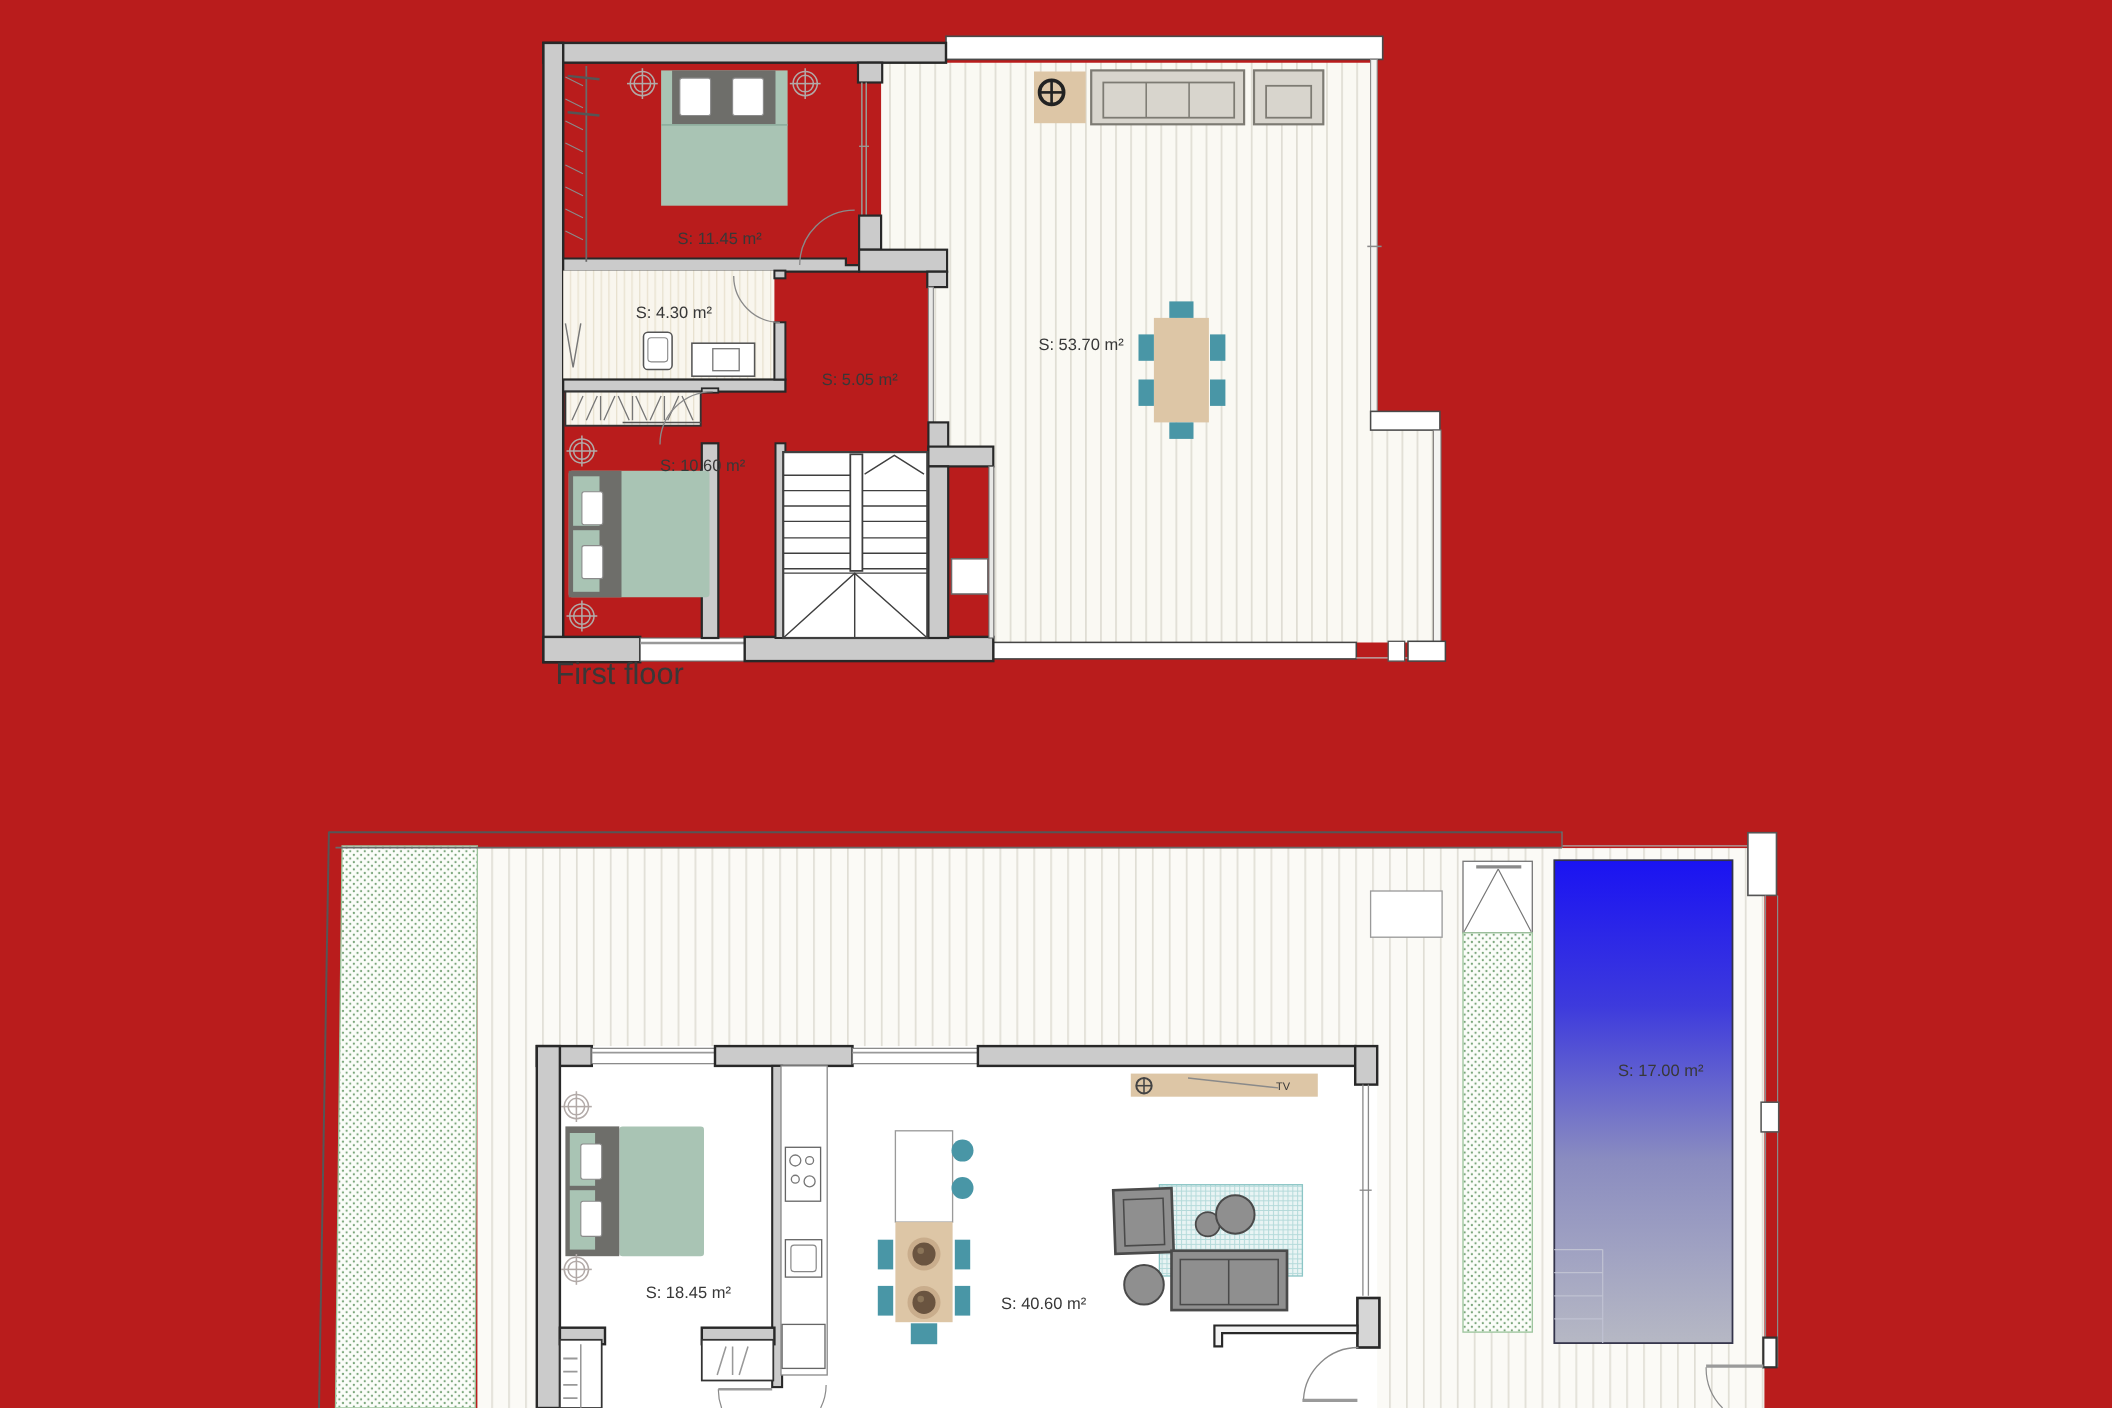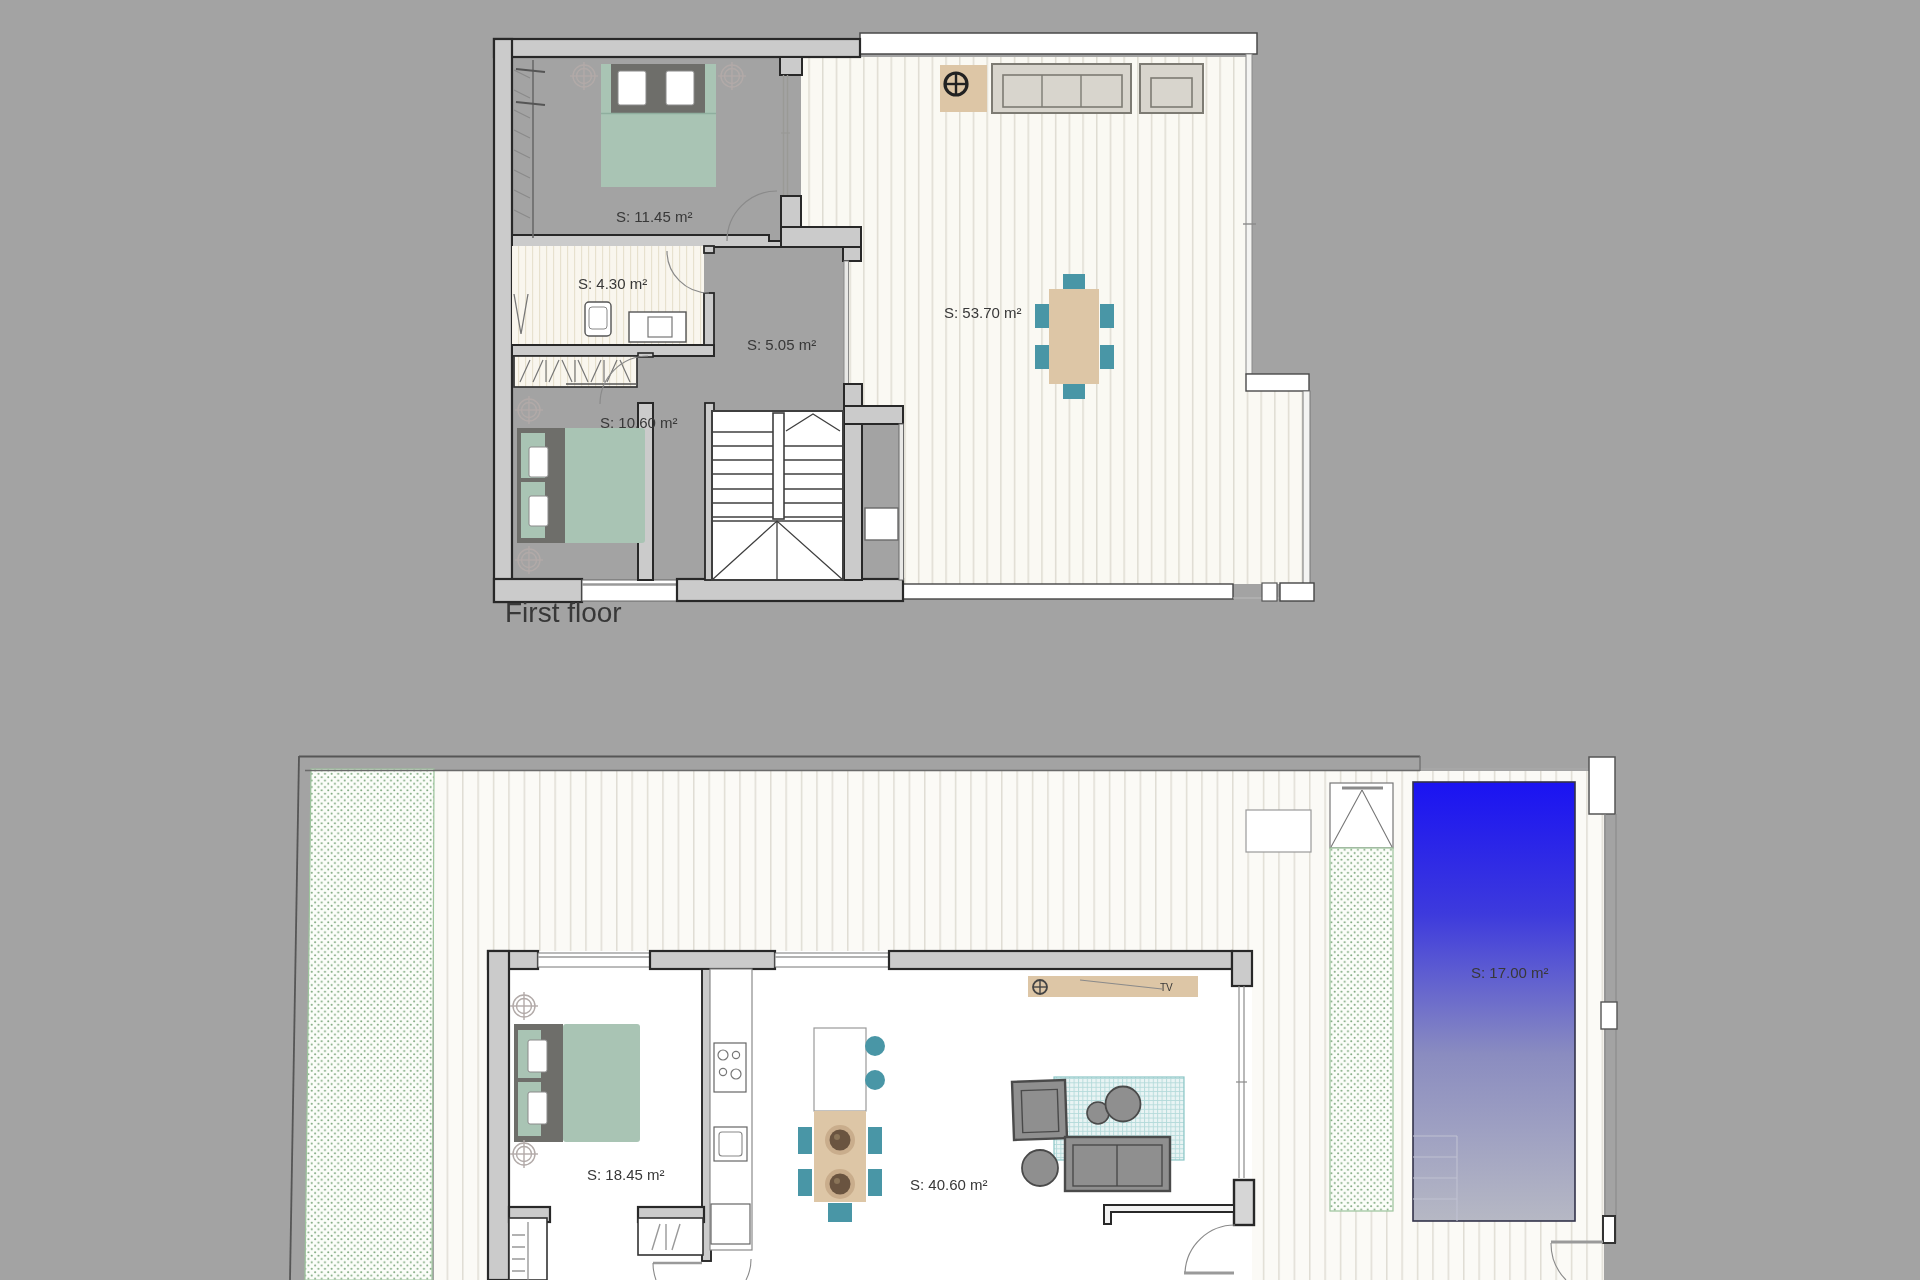--- a/index.html
+++ b/index.html
@@ -1,16 +1,16 @@
 <!DOCTYPE html>
 <html><head>
 <meta charset="utf-8">
 <style>
   html,body{margin:0;padding:0;background:#ffffff;}
-  .page{width:1920px;height:1280px;position:relative;overflow:hidden;background:#a3a3a3;
+  .page{width:1920px;height:1280px;position:relative;overflow:hidden;background:#b91c1c;
         font-family:"Liberation Sans", sans-serif;}
   svg{position:absolute;top:0;left:0;}
   text{font-family:"Liberation Sans", sans-serif;fill:#383838;}
 </style>
 </head>
 <body>
 <div class="page">
 <svg width="1920" height="1280" viewBox="0 0 1920 1280">
 <defs>
   <pattern id="pb1" width="13.7" height="24" patternUnits="userSpaceOnUse">

